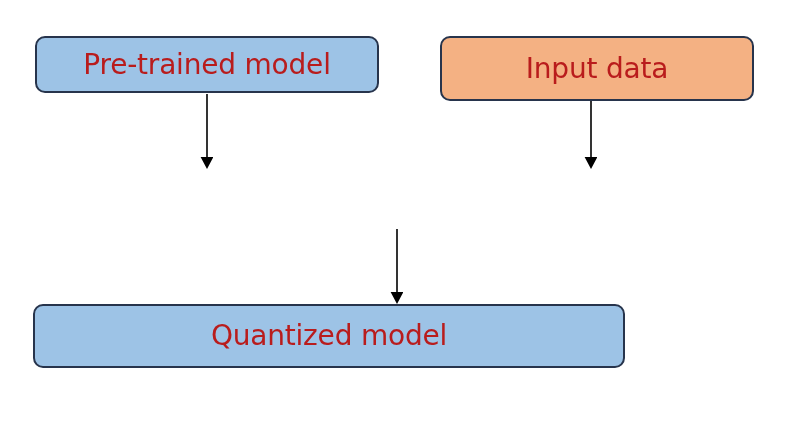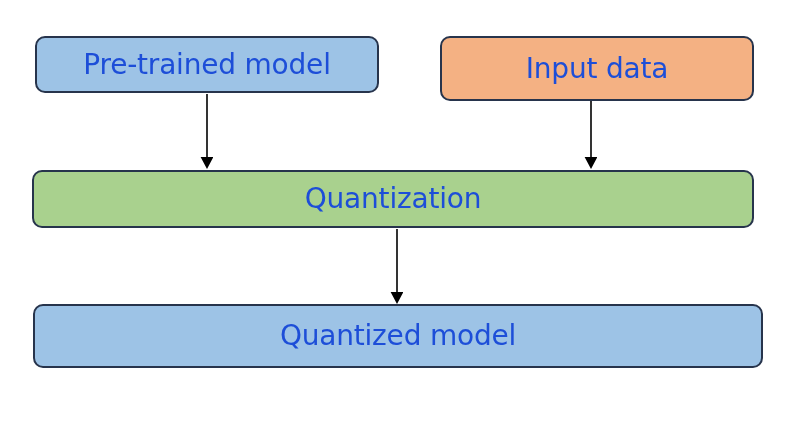--- a/index.html
+++ b/index.html
@@ -18,21 +18,21 @@
     overflow: hidden;
   }
   .node {
     position: absolute;
     box-sizing: border-box;
     border: 2.5px solid #27344c;
     border-radius: 10px;
     display: flex;
     align-items: center;
     justify-content: center;
-    color: #1d4ed8;
+    color: #b91c1c;
     font-family: "DejaVu Sans", sans-serif;
     letter-spacing: -0.2px;
     white-space: nowrap;
   }
   .node-label {
     display: block;
     line-height: 1;
   }
   #node-pretrained {
     left: 35px;
@@ -54,21 +54,21 @@
     left: 32px;
     top: 170px;
     width: 722px;
     height: 58px;
     background: #a9d18e;
     font-size: 28px;
   }
   #node-quantized {
     left: 33px;
     top: 304px;
-    width: 730px;
+    width: 592px;
     height: 64px;
     background: #9dc3e6;
     font-size: 28px;
   }
   .edge-layer {
     position: absolute;
     left: 0;
     top: 0;
     width: 800px;
     height: 421px;
@@ -101,21 +101,18 @@
   </svg>
 
   <div class="node" id="node-pretrained">
     <span class="node-label">Pre-trained model</span>
   </div>
 
   <div class="node" id="node-input">
     <span class="node-label">Input data</span>
   </div>
 
-  <div class="node" id="node-quantization">
-    <span class="node-label">Quantization</span>
-  </div>
 
   <div class="node" id="node-quantized">
     <span class="node-label">Quantized model</span>
   </div>
 
 </div>
 
 </body></html>

